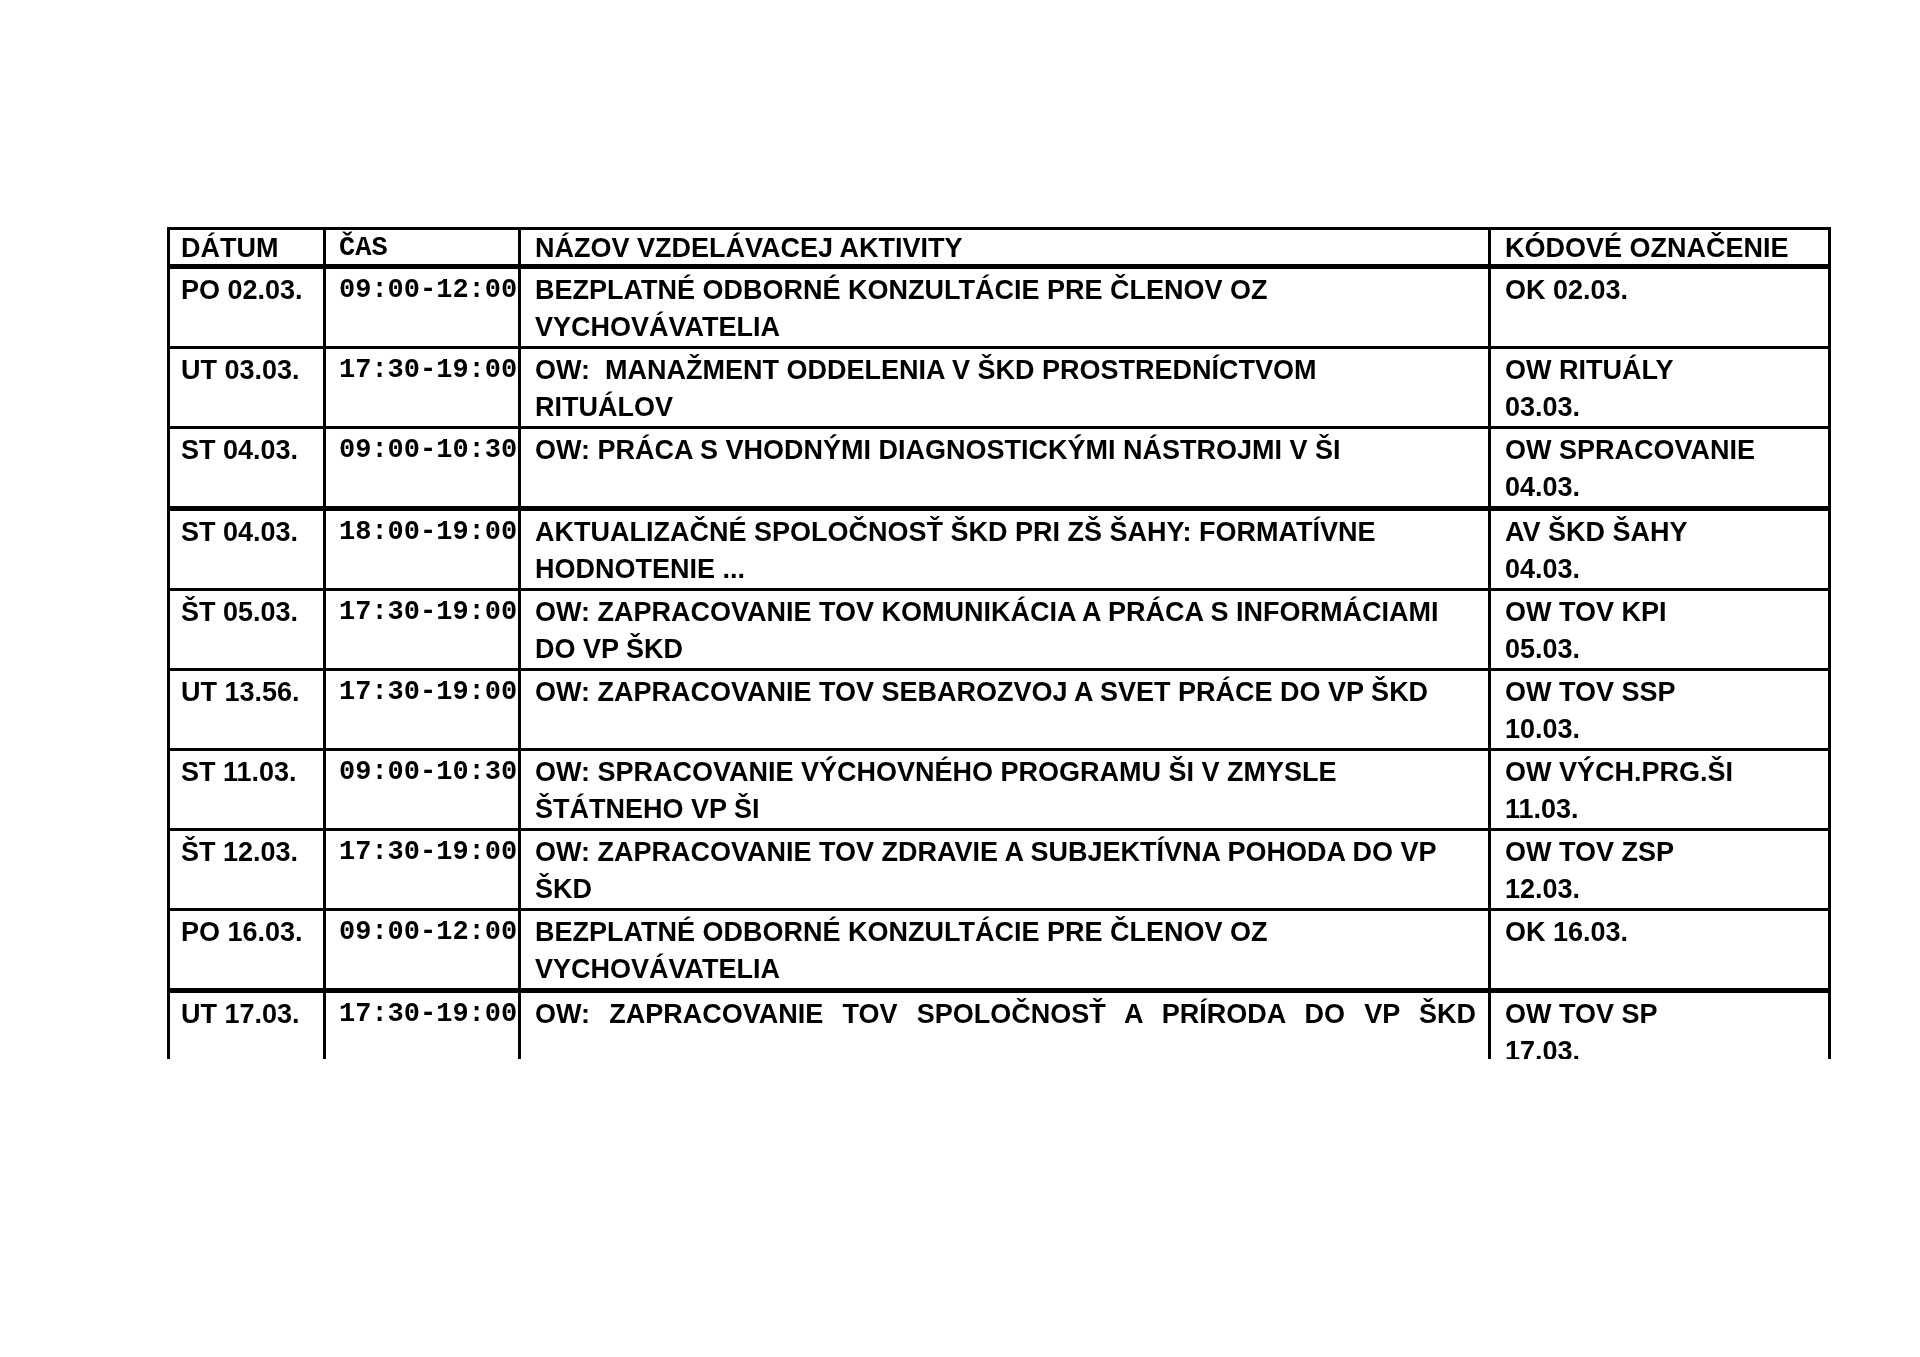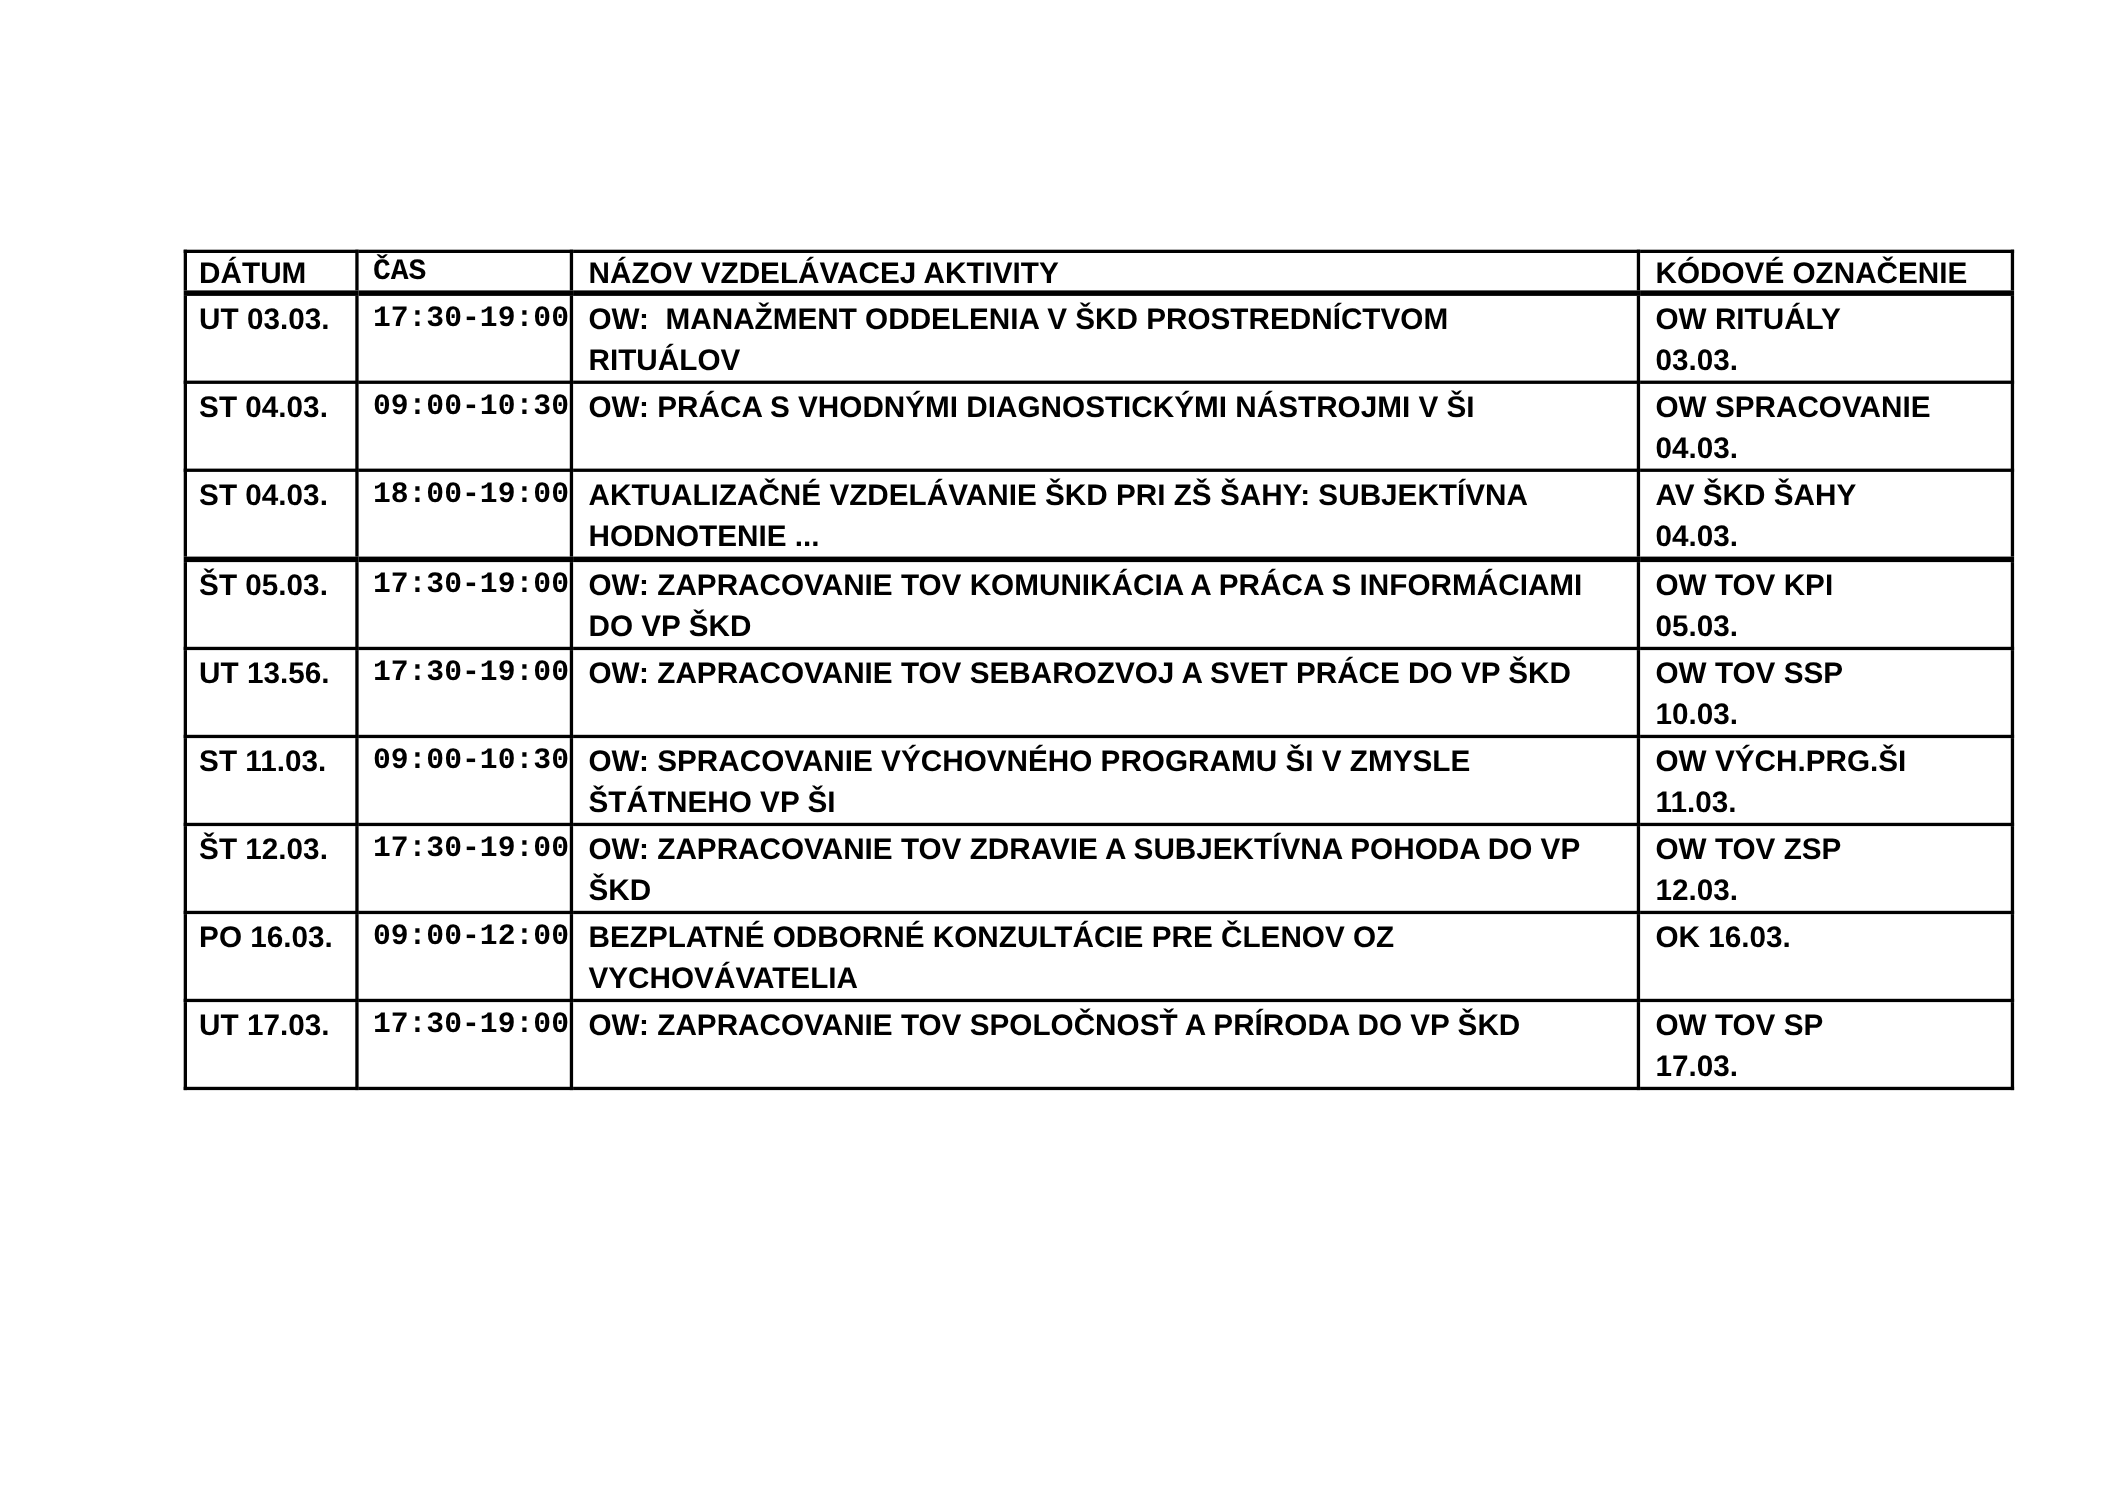--- a/index.html
+++ b/index.html
@@ -73,20 +73,32 @@
     <thead>
       <tr>
         <th class="c1">DÁTUM</th>
         <th class="c2">ČAS</th>
         <th class="c3">NÁZOV VZDELÁVACEJ AKTIVITY</th>
         <th class="c4">KÓDOVÉ OZNAČENIE</th>
       </tr>
     </thead>
     <tbody>
       <tr>
+        <td class="c1">PO 02.03.</td>
+        <td class="c2">09:00-12:00</td>
+        <td class="c3">
+          <div class="line">BEZPLATNÉ ODBORNÉ KONZULTÁCIE PRE ČLENOV OZ</div>
+          <div class="line">VYCHOVÁVATELIA</div>
+        </td>
+        <td class="c4">
+          <div class="line">OK 02.03.</div>
+          <div class="line"></div>
+        </td>
+      </tr>
+      <tr>
         <td class="c1">UT 03.03.</td>
         <td class="c2">17:30-19:00</td>
         <td class="c3">
           <div class="line">OW:  MANAŽMENT ODDELENIA V ŠKD PROSTREDNÍCTVOM</div>
           <div class="line">RITUÁLOV</div>
         </td>
         <td class="c4">
           <div class="line">OW RITUÁLY</div>
           <div class="line">03.03.</div>
         </td>
@@ -100,21 +112,21 @@
         </td>
         <td class="c4">
           <div class="line">OW SPRACOVANIE</div>
           <div class="line">04.03.</div>
         </td>
       </tr>
       <tr>
         <td class="c1">ST 04.03.</td>
         <td class="c2">18:00-19:00</td>
         <td class="c3">
-          <div class="line">AKTUALIZAČNÉ VZDELÁVANIE ŠKD PRI ZŠ ŠAHY: SUBJEKTÍVNA</div>
+          <div class="line">AKTUALIZAČNÉ SPOLOČNOSŤ ŠKD PRI ZŠ ŠAHY: FORMATÍVNE</div>
           <div class="line">HODNOTENIE ...</div>
         </td>
         <td class="c4">
           <div class="line">AV ŠKD ŠAHY</div>
           <div class="line">04.03.</div>
         </td>
       </tr>
       <tr>
         <td class="c1">ŠT 05.03.</td>
         <td class="c2">17:30-19:00</td>

